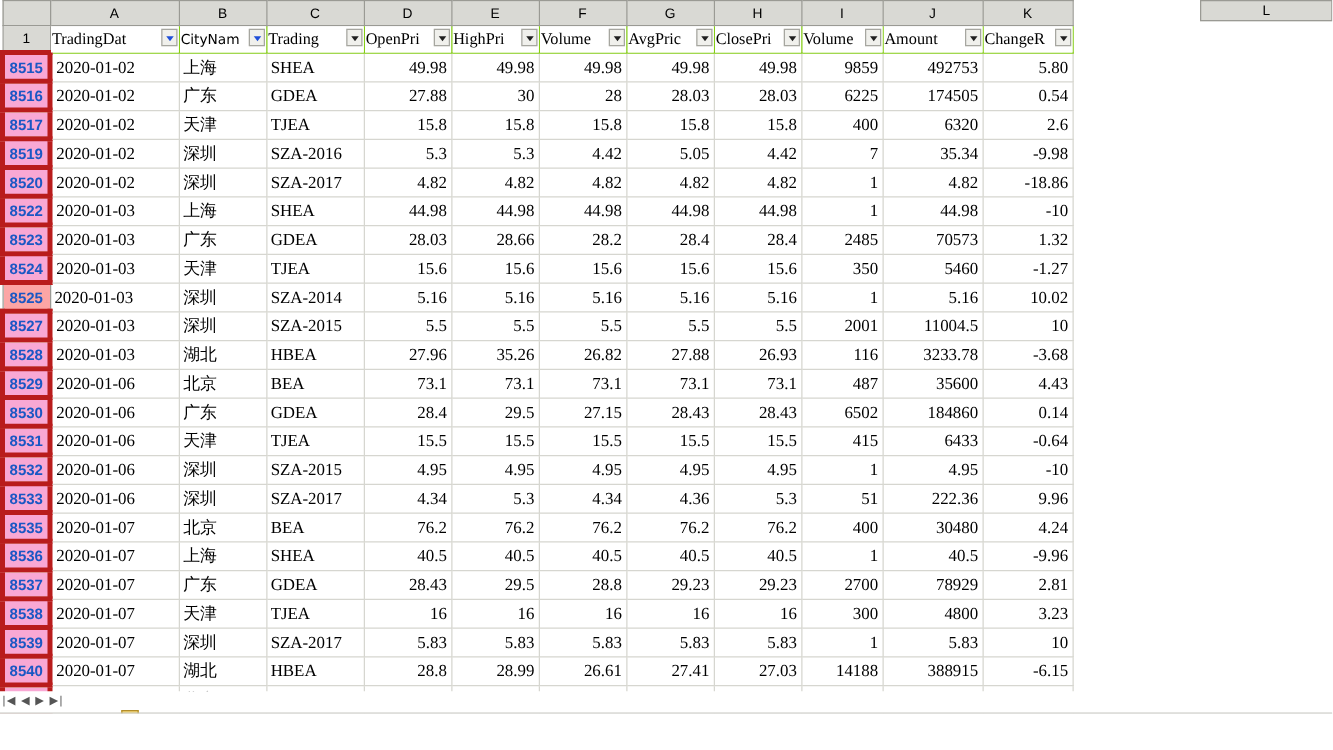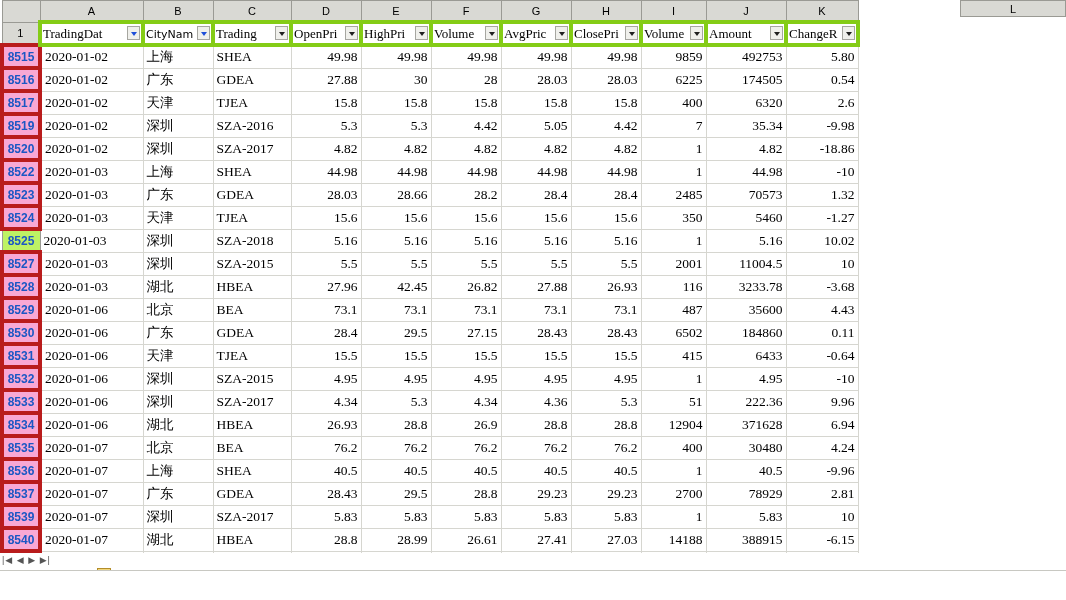--- a/index.html
+++ b/index.html
@@ -9,21 +9,21 @@
   table{border-collapse:collapse;table-layout:fixed;}
   col.c-row{width:38px;}
   
   .colhdr td{
     height:17px;background:#d9d9d4;border:1px solid #9a9a94;
     text-align:center;font-size:11px;color:#000;font-family:"Liberation Sans",sans-serif;
   }
   .colhdr td.corner{background:#d9d9d4;}
   
   .fieldrow td{
-    height:19px;border:4px solid #84cc16;background:#fff;
+    height:19px;border:1px solid #84cc16;background:#fff;
     font-family:"Liberation Serif", serif;font-size:13px;
     white-space:nowrap;overflow:hidden;padding:0 1px;position:relative;
   }
   .fieldrow td.rownum{
     background:#d9d9d4;border:1px solid #9a9a94;text-align:center;
     font-family:"Liberation Sans",sans-serif;font-size:11px;
   }
   .filter{
     position:absolute;right:1px;top:2px;width:13px;height:14px;
     background:#f0f0ec;border:1px solid #a6a6a0;box-sizing:border-box;
@@ -36,21 +36,21 @@
   .filter.active:after{border-top-color:#1f4fd8;}
   .datarow td{
     height:19px;border:1px solid #d6d6d0;background:#fff;
     font-family:"Liberation Serif", serif;font-size:13.5px;
     white-space:nowrap;overflow:hidden;padding:0 3px;
   }
   .datarow td.rownum{
     background:#f9a8d4;border:4px solid #b91c1c;text-align:center;
     color:#1b57c4;font-family:"Liberation Sans",sans-serif;font-size:12px;font-weight:bold;
   }
-  .datarow td.rownum.sel{background:#bef264;border:1px solid #9a9a94;}
+  .datarow td.rownum.sel{background:#fca5a5;border:1px solid #9a9a94;}
   td.num{text-align:right;}
   td.txt{text-align:left;}
   .cn{font-family:"DejaVu Sans", sans-serif;font-size:11px;}
   
   .rightpad{position:absolute;left:960px;top:0;width:106px;height:553px;background:#fff;}
   .rightpad .hdrcell{height:17px;background:#d9d9d4;border:1px solid #9a9a94;box-sizing:border-box;text-align:center;font-size:11px;line-height:16px;}
   
   .tabstrip{position:absolute;left:0;top:553px;width:1066px;height:18px;background:#fff;overflow:hidden;}
   .navbtns{position:absolute;left:2px;top:2px;font-size:9px;color:#555;letter-spacing:1px;}
   .tabs{position:absolute;left:46px;top:15px;font-family:"Liberation Serif",serif;font-size:12px;}
@@ -224,21 +224,21 @@
             <td class="num">15.6</td>
             <td class="num">15.6</td>
             <td class="num">350</td>
             <td class="num">5460</td>
             <td class="num">-1.27</td>
           </tr>
           <tr class="datarow">
             <td class="rownum sel">8525</td>
             <td class="txt">2020-01-03</td>
             <td class="txt cn">深圳</td>
-            <td class="txt">SZA-2018</td>
+            <td class="txt">SZA-2014</td>
             <td class="num">5.16</td>
             <td class="num">5.16</td>
             <td class="num">5.16</td>
             <td class="num">5.16</td>
             <td class="num">5.16</td>
             <td class="num">1</td>
             <td class="num">5.16</td>
             <td class="num">10.02</td>
           </tr>
           <tr class="datarow">
@@ -254,21 +254,21 @@
             <td class="num">2001</td>
             <td class="num">11004.5</td>
             <td class="num">10</td>
           </tr>
           <tr class="datarow">
             <td class="rownum">8528</td>
             <td class="txt">2020-01-03</td>
             <td class="txt cn">湖北</td>
             <td class="txt">HBEA</td>
             <td class="num">27.96</td>
-            <td class="num">42.45</td>
+            <td class="num">35.26</td>
             <td class="num">26.82</td>
             <td class="num">27.88</td>
             <td class="num">26.93</td>
             <td class="num">116</td>
             <td class="num">3233.78</td>
             <td class="num">-3.68</td>
           </tr>
           <tr class="datarow">
             <td class="rownum">8529</td>
             <td class="txt">2020-01-06</td>
@@ -288,21 +288,21 @@
             <td class="txt">2020-01-06</td>
             <td class="txt cn">广东</td>
             <td class="txt">GDEA</td>
             <td class="num">28.4</td>
             <td class="num">29.5</td>
             <td class="num">27.15</td>
             <td class="num">28.43</td>
             <td class="num">28.43</td>
             <td class="num">6502</td>
             <td class="num">184860</td>
-            <td class="num">0.11</td>
+            <td class="num">0.14</td>
           </tr>
           <tr class="datarow">
             <td class="rownum">8531</td>
             <td class="txt">2020-01-06</td>
             <td class="txt cn">天津</td>
             <td class="txt">TJEA</td>
             <td class="num">15.5</td>
             <td class="num">15.5</td>
             <td class="num">15.5</td>
             <td class="num">15.5</td>
@@ -333,34 +333,20 @@
             <td class="num">4.34</td>
             <td class="num">5.3</td>
             <td class="num">4.34</td>
             <td class="num">4.36</td>
             <td class="num">5.3</td>
             <td class="num">51</td>
             <td class="num">222.36</td>
             <td class="num">9.96</td>
           </tr>
           <tr class="datarow">
-            <td class="rownum">8534</td>
-            <td class="txt">2020-01-06</td>
-            <td class="txt cn">湖北</td>
-            <td class="txt">HBEA</td>
-            <td class="num">26.93</td>
-            <td class="num">28.8</td>
-            <td class="num">26.9</td>
-            <td class="num">28.8</td>
-            <td class="num">28.8</td>
-            <td class="num">12904</td>
-            <td class="num">371628</td>
-            <td class="num">6.94</td>
-          </tr>
-          <tr class="datarow">
             <td class="rownum">8535</td>
             <td class="txt">2020-01-07</td>
             <td class="txt cn">北京</td>
             <td class="txt">BEA</td>
             <td class="num">76.2</td>
             <td class="num">76.2</td>
             <td class="num">76.2</td>
             <td class="num">76.2</td>
             <td class="num">76.2</td>
             <td class="num">400</td>
@@ -387,20 +373,34 @@
             <td class="txt cn">广东</td>
             <td class="txt">GDEA</td>
             <td class="num">28.43</td>
             <td class="num">29.5</td>
             <td class="num">28.8</td>
             <td class="num">29.23</td>
             <td class="num">29.23</td>
             <td class="num">2700</td>
             <td class="num">78929</td>
             <td class="num">2.81</td>
+          </tr>
+          <tr class="datarow">
+            <td class="rownum">8538</td>
+            <td class="txt">2020-01-07</td>
+            <td class="txt cn">天津</td>
+            <td class="txt">TJEA</td>
+            <td class="num">16</td>
+            <td class="num">16</td>
+            <td class="num">16</td>
+            <td class="num">16</td>
+            <td class="num">16</td>
+            <td class="num">300</td>
+            <td class="num">4800</td>
+            <td class="num">3.23</td>
           </tr>
           <tr class="datarow">
             <td class="rownum">8539</td>
             <td class="txt">2020-01-07</td>
             <td class="txt cn">深圳</td>
             <td class="txt">SZA-2017</td>
             <td class="num">5.83</td>
             <td class="num">5.83</td>
             <td class="num">5.83</td>
             <td class="num">5.83</td>

